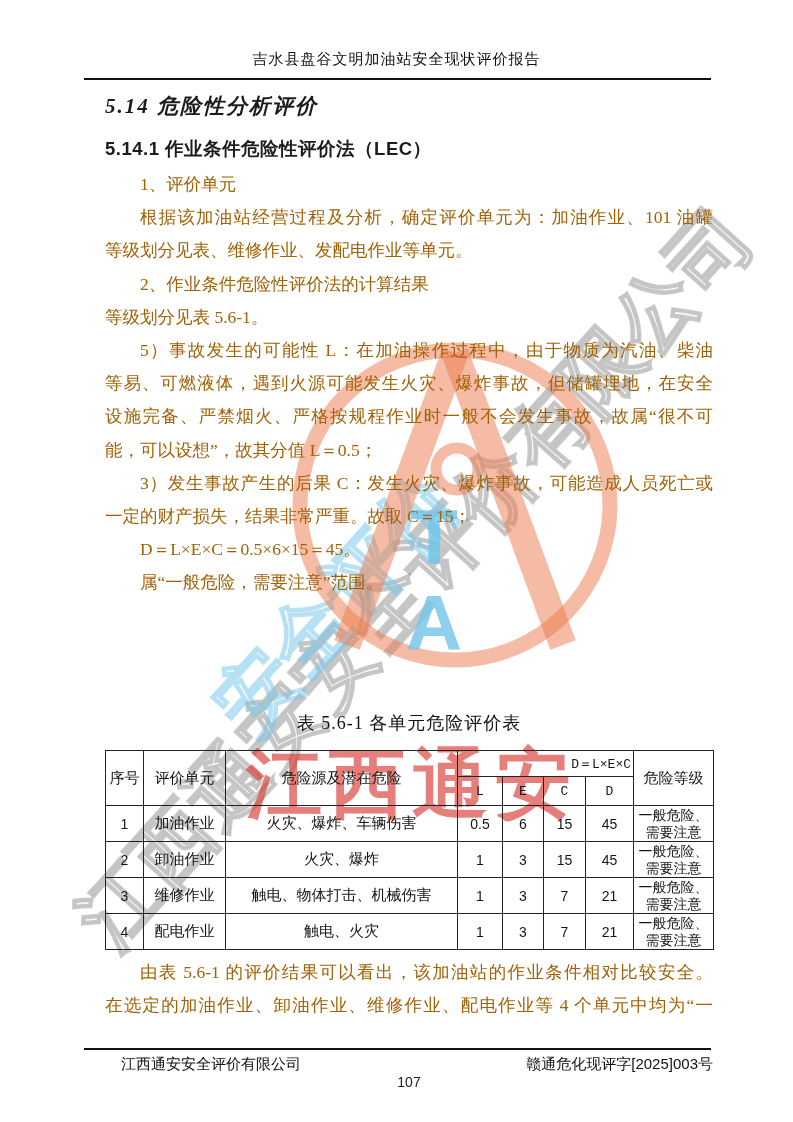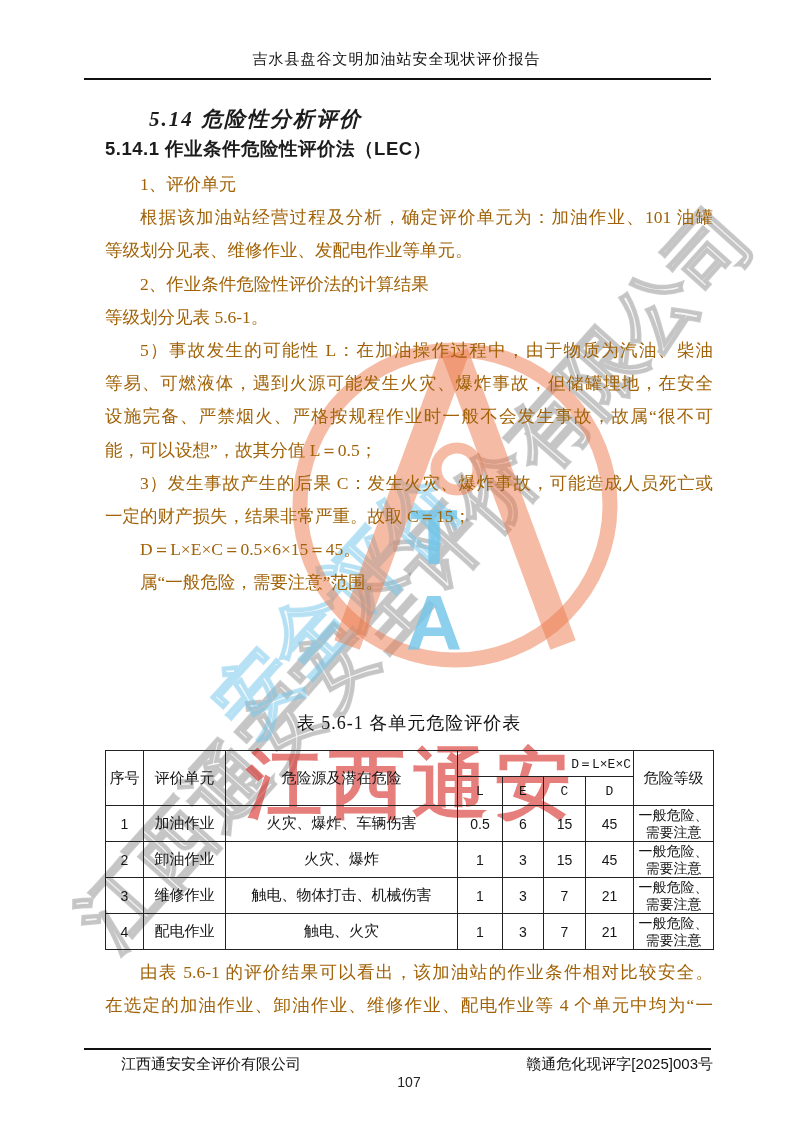--- a/index.html
+++ b/index.html
@@ -44,22 +44,22 @@
   .content { position:absolute; inset:0; z-index:1; }
 
   .doc-header {
     position:absolute; top:50px; left:0; width:793px; text-align:center;
     font-family:"Liberation Sans", sans-serif; font-size:15px; color:#111;
     letter-spacing:1px;
   }
   .header-rule { position:absolute; top:78px; left:84px; width:627px; height:2px; background:#111; }
 
   .h1 {
-    position:absolute; top:105px; left:105px; width:608px;
-    font-size:21px; font-weight:bold; font-style:italic; letter-spacing:2px;margin-left:44px;
+    position:absolute; top:92px; left:105px; width:608px;
+    font-size:21px; font-weight:bold; font-style:italic; letter-spacing:2px;
   }
   .h2 {
     position:absolute; top:136px; left:105px; width:640px;
     font-family:"Liberation Sans", sans-serif;
     font-size:18.5px; font-weight:bold; font-style:normal; letter-spacing:0.5px;
   }
 
   .body-text { position:absolute; top:168px; left:105px; width:608px; }
   .body-text2 { position:absolute; top:956px; left:105px; width:608px; }
   .bline {

